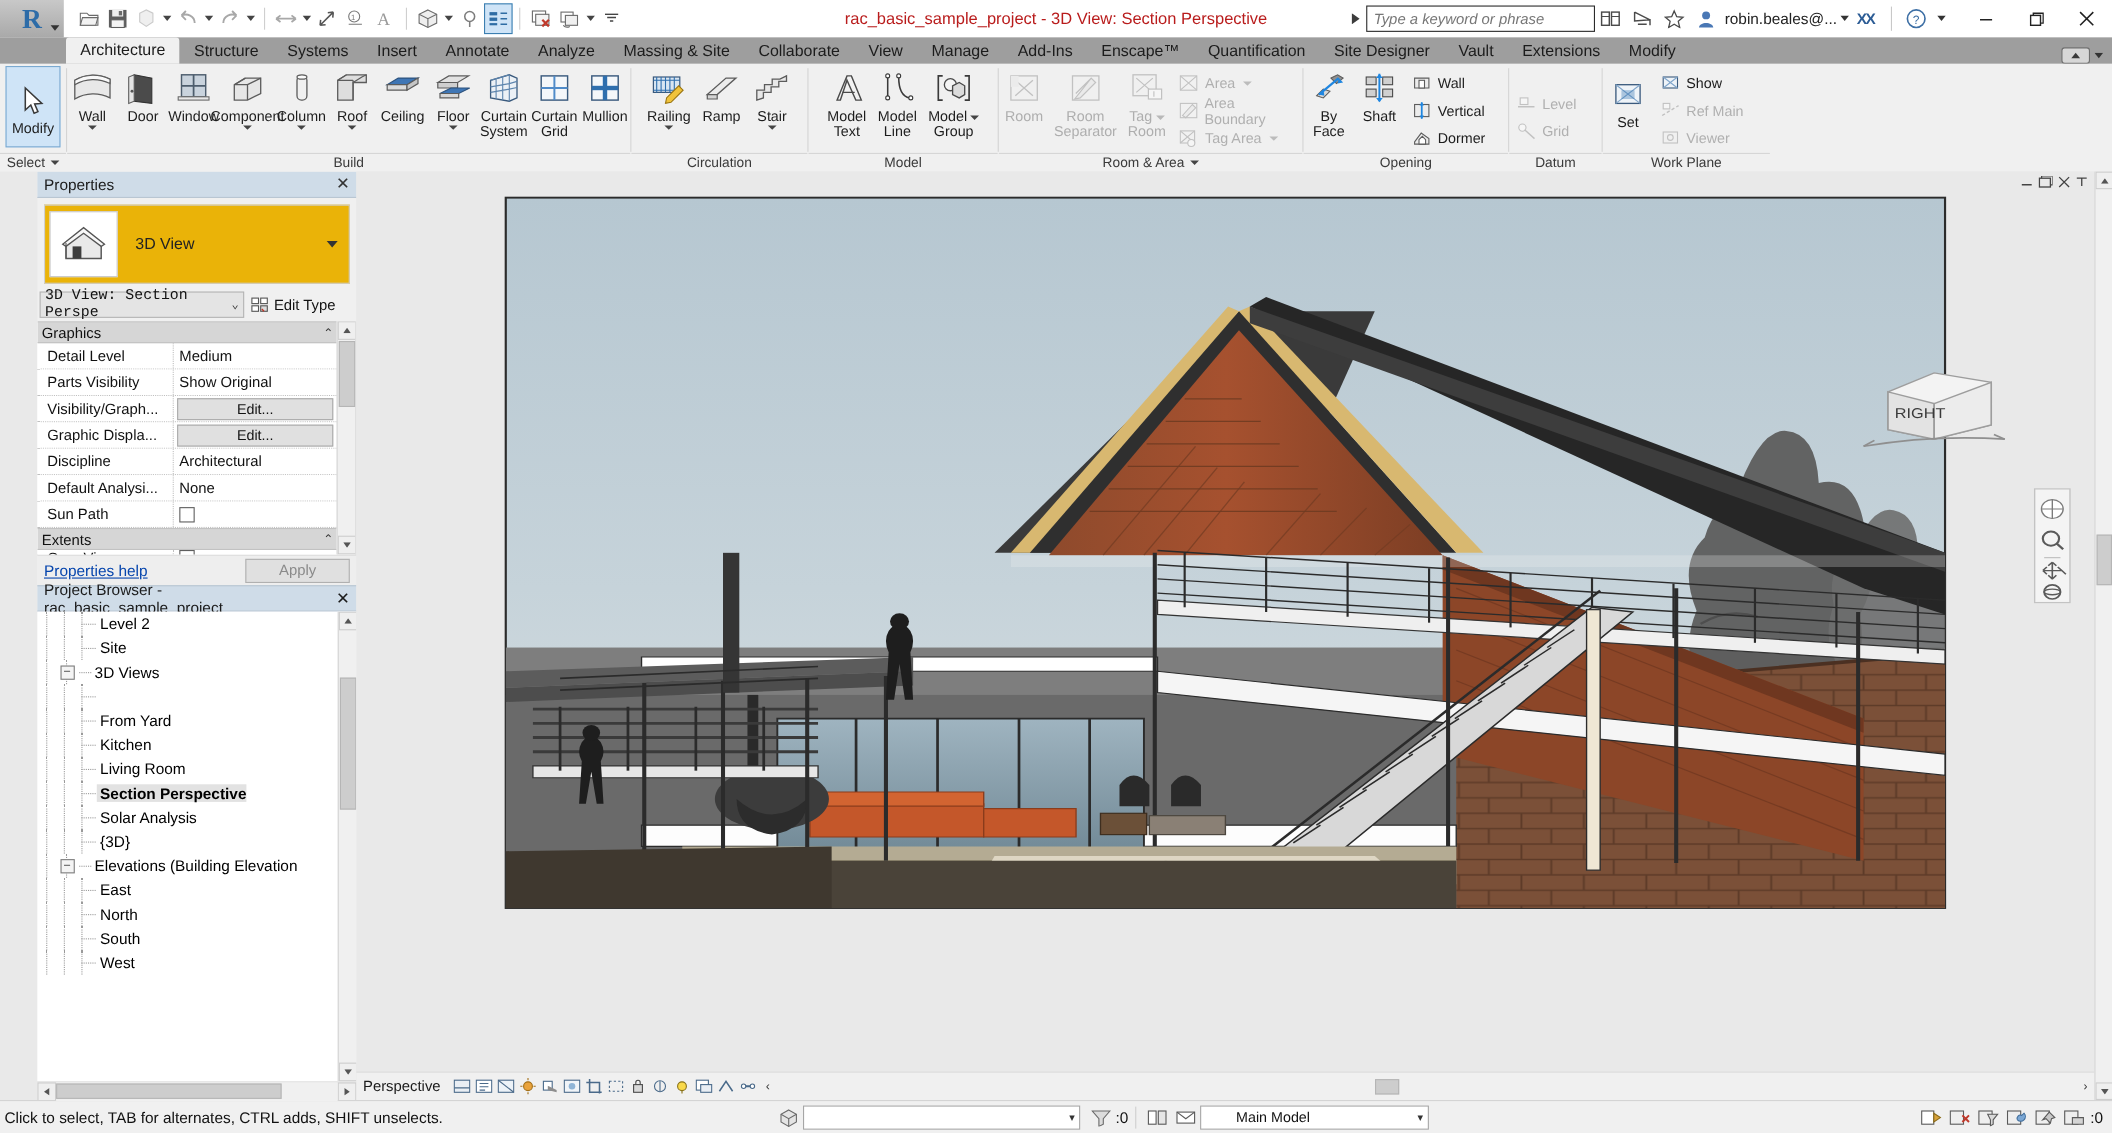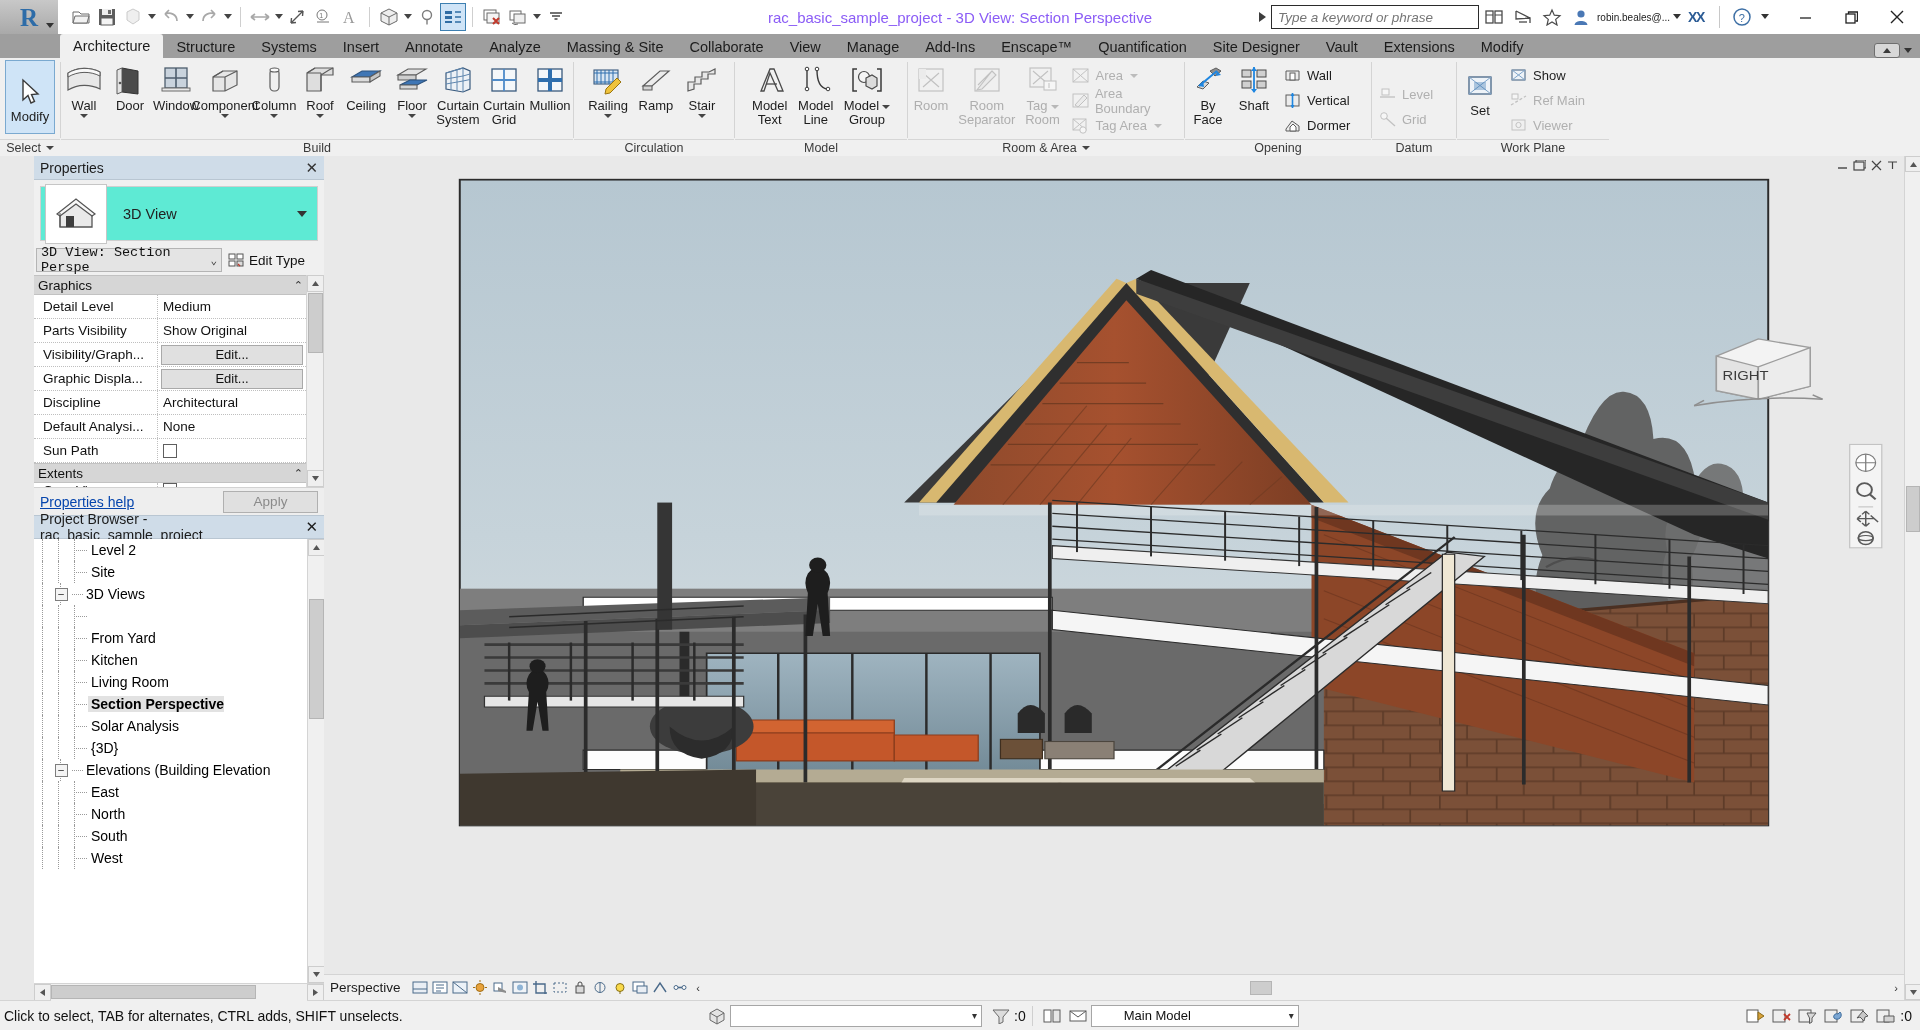--- a/index.html
+++ b/index.html
@@ -27,31 +27,31 @@
     border-left:4px solid transparent;border-right:4px solid transparent;border-top:5px solid #333; }
 
   .qat { display:flex; align-items:center; gap:0px; padding-left:10px; height:34px; }
   .qat .qbtn { width:26px;height:28px; display:flex;align-items:center;justify-content:center; position:relative; }
   .qat .qbtn svg { display:block; }
   .qat .qdrop { width:12px;height:28px;display:flex;align-items:center;justify-content:center; }
   .qat .sep { width:1px;height:20px;background:#cfcfcf;margin:0 6px; }
   .qat .qbtn.sel { background:#cfe4f7; border:1px solid #3c7fb1; }
 
   .title-text {
-    position:absolute; left:0; right:0; text-align:center; font-size:15px; color:#8b5cf6;
+    position:absolute; left:0; right:0; text-align:center; font-size:15px; color:#b91c1c;
     pointer-events:none;
   }
   .title-right { margin-left:auto; display:flex; align-items:center; height:34px; padding-right:0; }
   .tr-caret { width:18px;height:26px;display:flex;align-items:center;justify-content:center;}
   .searchbox {
     width:208px;height:24px;border:1px solid #2b2b2b;background:#fff;
     display:flex;align-items:center;padding:0 6px;font-style:italic;color:#767676;font-size:13.5px;
   }
   .tr-icon { width:29px;height:30px;display:flex;align-items:center;justify-content:center;}
-  .acct { font-size:10px;color:#222; display:flex;align-items:center;gap:3px; padding:0 2px;}
+  .acct { font-size:14px;color:#222; display:flex;align-items:center;gap:3px; padding:0 2px;}
   .vsep { width:1px;height:22px;background:#c8c8c8;margin:0 7px;}
   .wbtns { display:flex; height:34px; margin-left:8px;}
   .wbtn { width:46px;height:34px;display:flex;align-items:center;justify-content:center;}
 
   
   .tabstrip {
     height:24px; background:#9e9e9e; display:flex; align-items:flex-end; flex:none;
     padding-left:60px; position:relative;
   }
   .tab {
@@ -109,21 +109,21 @@
   
   .leftdock { width:290px; display:flex; flex-direction:column; background:#f0f0f0; flex:none; }
 
   .palhdr {
     height:24px; background:#cfdce8; display:flex; align-items:center; padding:0 6px;
     font-size:14px; color:#1b1b1b; border-bottom:1px solid #b9c6d2;
   }
   .palhdr .x { margin-left:auto; font-size:15px; color:#333; line-height:1; cursor:pointer;}
 
   .propcard {
-    height:55px; background:#5eead4; border:1px solid #cfcfcf; margin:6px; display:flex; align-items:center;
+    height:72px; background:#eab308; border:1px solid #cfcfcf; margin:6px; display:flex; align-items:center;
   }
   .propcard .thumb {
     width:62px;height:60px;margin-left:4px;border:1px solid #c6c6c6;background:#fff;
     display:flex;align-items:center;justify-content:center;
   }
   .propcard .ptxt { margin-left:16px; font-size:14.5px; color:#222; }
   .propcard .pcaret { margin-left:auto; margin-right:10px; width:0;height:0;
     border-left:5px solid transparent;border-right:5px solid transparent;border-top:6px solid #333;}
 
   .typerow { display:flex; align-items:center; height:26px; margin:0 2px 2px 2px; gap:4px;}

